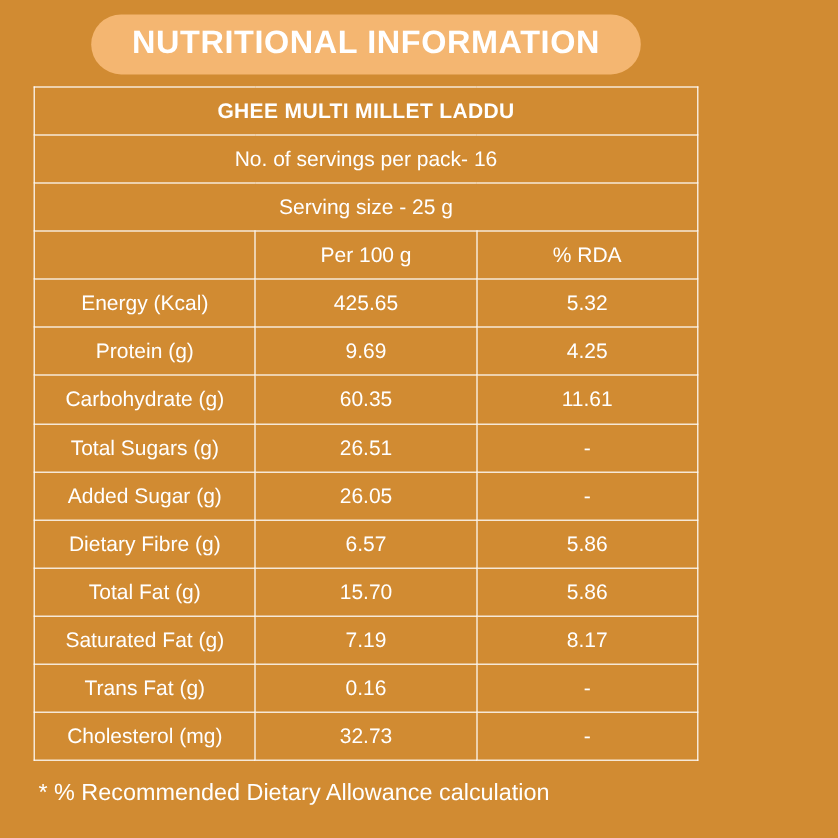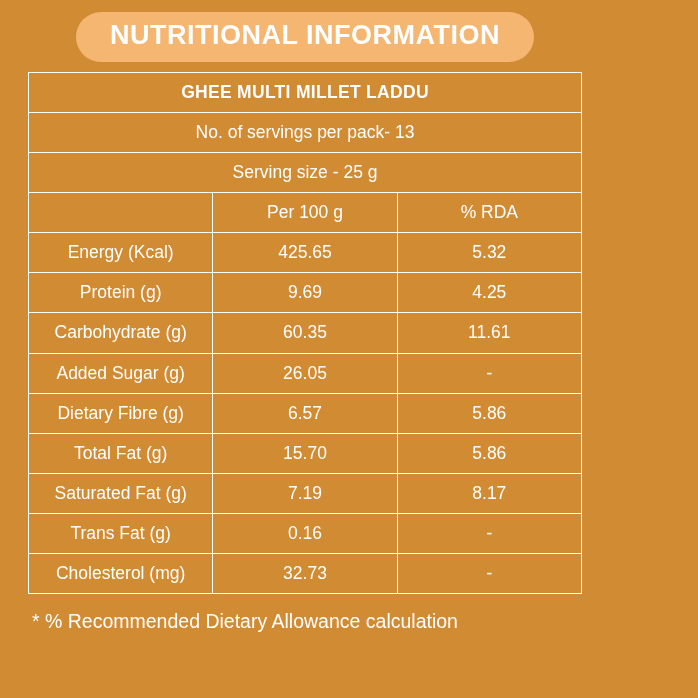--- a/index.html
+++ b/index.html
@@ -91,21 +91,21 @@
   <div class="title-wrap">
     <div class="title-pill">NUTRITIONAL INFORMATION</div>
   </div>
 
   <table class="nutri">
     <tbody>
       <tr>
         <td class="product-name" colspan="3">GHEE MULTI MILLET LADDU</td>
       </tr>
       <tr>
-        <td class="meta" colspan="3">No. of servings per pack- 13</td>
+        <td class="meta" colspan="3">No. of servings per pack- 16</td>
       </tr>
       <tr>
         <td class="meta" colspan="3">Serving size - 25 g</td>
       </tr>
       <tr>
         <td class="col-head blank-head" style="width:31%"></td>
         <td class="col-head" style="width:34%">Per 100 g</td>
         <td class="col-head" style="width:28%">% RDA</td>
       </tr>
 
@@ -116,20 +116,25 @@
       </tr>
       <tr>
         <td class="label">Protein (g)</td>
         <td>9.69</td>
         <td>4.25</td>
       </tr>
       <tr>
         <td class="label">Carbohydrate (g)</td>
         <td>60.35</td>
         <td>11.61</td>
+      </tr>
+      <tr>
+        <td class="label">Total Sugars (g)</td>
+        <td>26.51</td>
+        <td>-</td>
       </tr>
       <tr>
         <td class="label">Added Sugar (g)</td>
         <td>26.05</td>
         <td>-</td>
       </tr>
       <tr>
         <td class="label">Dietary Fibre (g)</td>
         <td>6.57</td>
         <td>5.86</td>

